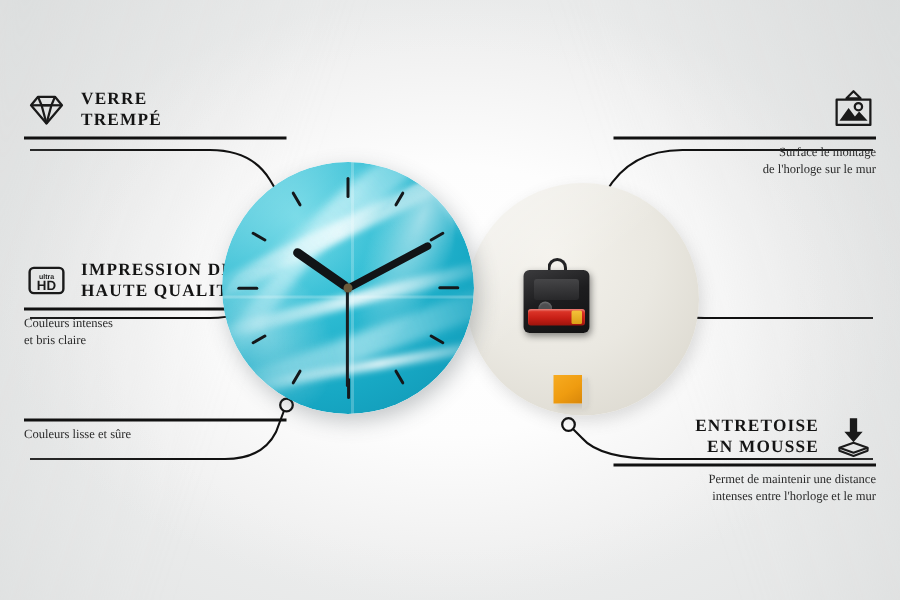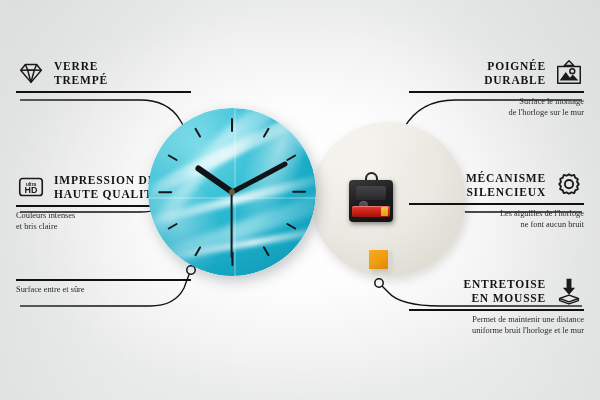--- a/index.html
+++ b/index.html
@@ -294,75 +294,56 @@
       <span class="feat-title">IMPRESSION DE
 HAUTE QUALITÉ</span>
     </div>
     <div class="rule"></div>
     <div class="feat-desc">Couleurs intenses
 et bris claire</div>
   </div>
 
   <div class="feat left" id="feat-bords">
     <div class="rule"></div>
-    <div class="feat-desc">Surface entre et sûre</div>
+    <div class="feat-desc">Couleurs lisse et sûre</div>
   </div>
 
   <div class="feat right" id="feat-poignee">
     <div class="feat-head">
-      <span class="feat-title">POIGNÉE
-DURABLE</span>
       <span class="feat-icon">
         <svg viewBox="0 0 32 32">
           <g fill="none" stroke="#1a1a1a" stroke-width="1.6" stroke-linejoin="round">
             <path d="M16 3 L11 8 L21 8 Z"></path>
             <rect x="4" y="9" width="24" height="18"></rect>
             <path d="M6 24 L12.5 15 L17 21 L20 17.5 L26 24 Z" fill="#1a1a1a" stroke="none"></path>
             <circle cx="19.5" cy="14" r="2.6"></circle>
           </g>
         </svg>
       </span>
     </div>
     <div class="rule"></div>
     <div class="feat-desc">Surface le montage
 de l'horloge sur le mur</div>
   </div>
 
-  <div class="feat right" id="feat-mecanisme">
-    <div class="feat-head">
-      <span class="feat-title">MÉCANISME
-SILENCIEUX</span>
-      <span class="feat-icon">
-        <svg viewBox="0 0 32 32">
-          <g fill="none" stroke="#1a1a1a" stroke-width="2" stroke-linejoin="round">
-            <path d="M16 4.6 L18.6 6.1 L21.6 5.3 L22.6 8.2 L25.4 9.6 L24.6 12.6 L26.4 15 L24.6 17.4 L25.4 20.4 L22.6 21.8 L21.6 24.7 L18.6 23.9 L16 25.4 L13.4 23.9 L10.4 24.7 L9.4 21.8 L6.6 20.4 L7.4 17.4 L5.6 15 L7.4 12.6 L6.6 9.6 L9.4 8.2 L10.4 5.3 L13.4 6.1 Z"></path>
-            <circle cx="16" cy="15" r="4.4"></circle>
-          </g>
-        </svg>
-      </span>
-    </div>
-    <div class="rule"></div>
-    <div class="feat-desc">Les aiguilles de l'horloge
-ne font aucun bruit</div>
-  </div>
 
   <div class="feat right" id="feat-entretoise">
     <div class="feat-head">
       <span class="feat-title">ENTRETOISE
 EN MOUSSE</span>
       <span class="feat-icon">
         <svg viewBox="0 0 32 32">
           <g fill="#1a1a1a">
             <path d="M13.4 3 h5.2 v9.6 h3.9 L16 20 L9.5 12.6 h3.9 Z"></path>
           </g>
           <g fill="none" stroke="#1a1a1a" stroke-width="1.5" stroke-linejoin="round">
             <path d="M16 20.4 L26 24 L16 27.6 L6 24 Z"></path>
             <path d="M6 24 L6 26.2 L16 29.8 L26 26.2 L26 24"></path>
           </g>
         </svg>
       </span>
     </div>
     <div class="rule"></div>
     <div class="feat-desc">Permet de maintenir une distance
-uniforme bruit l'horloge et le mur</div>
+intenses entre l'horloge et le mur</div>
   </div>
 
 </div>
 
 </body></html>

